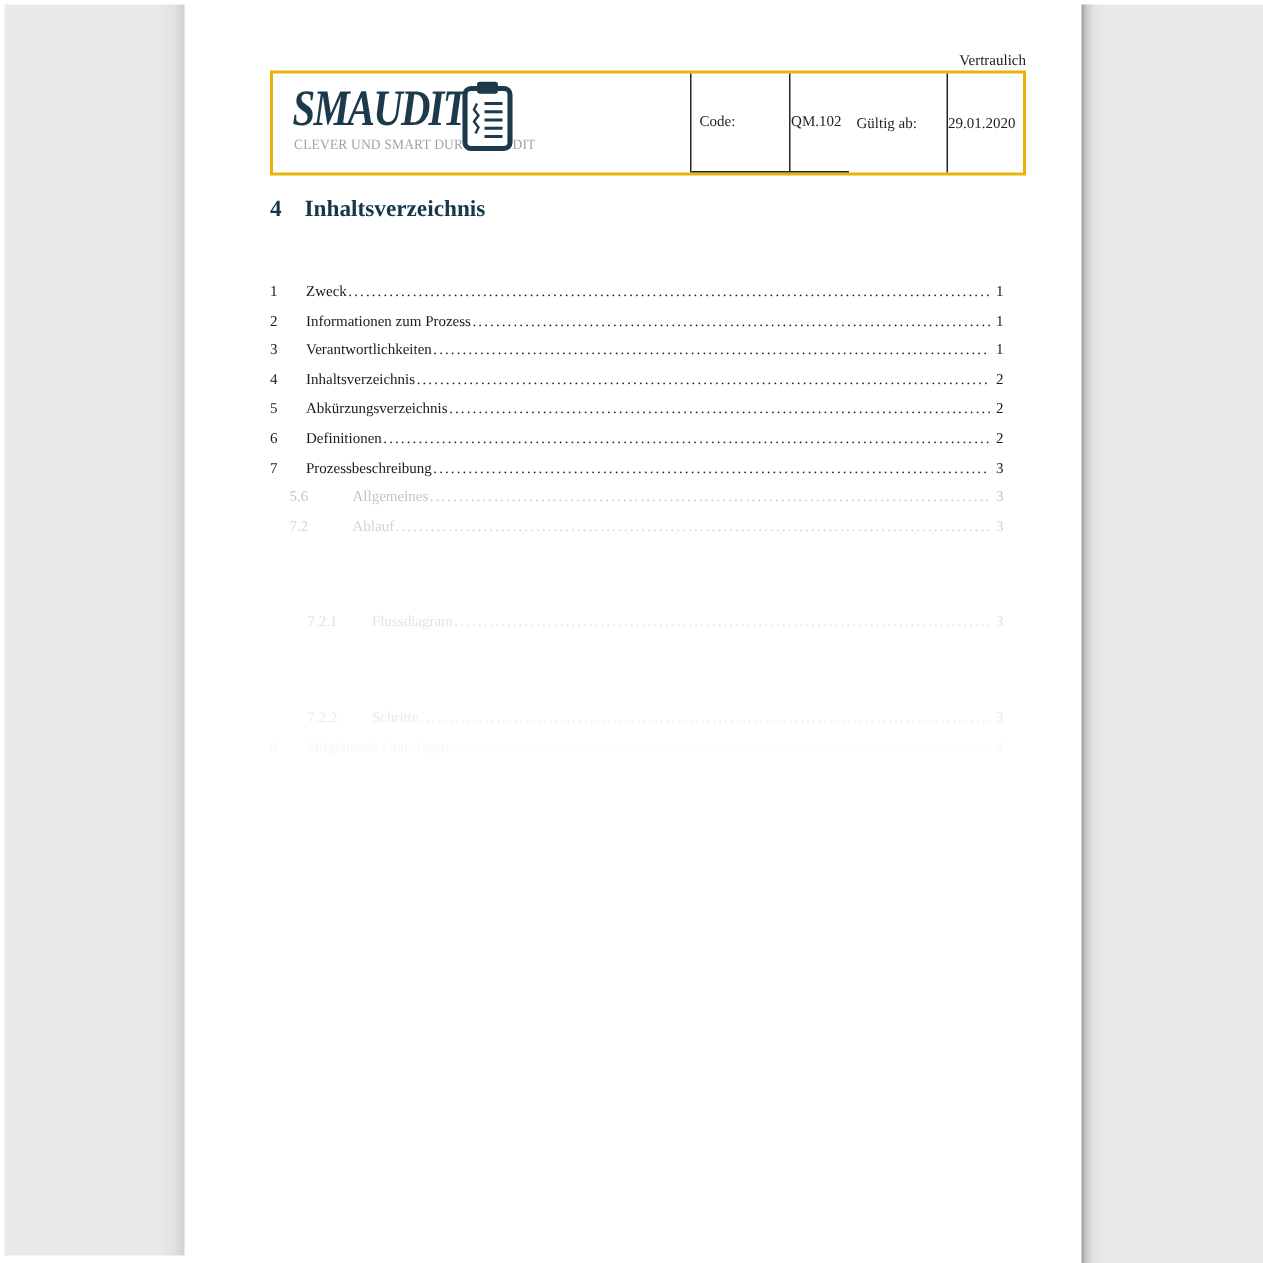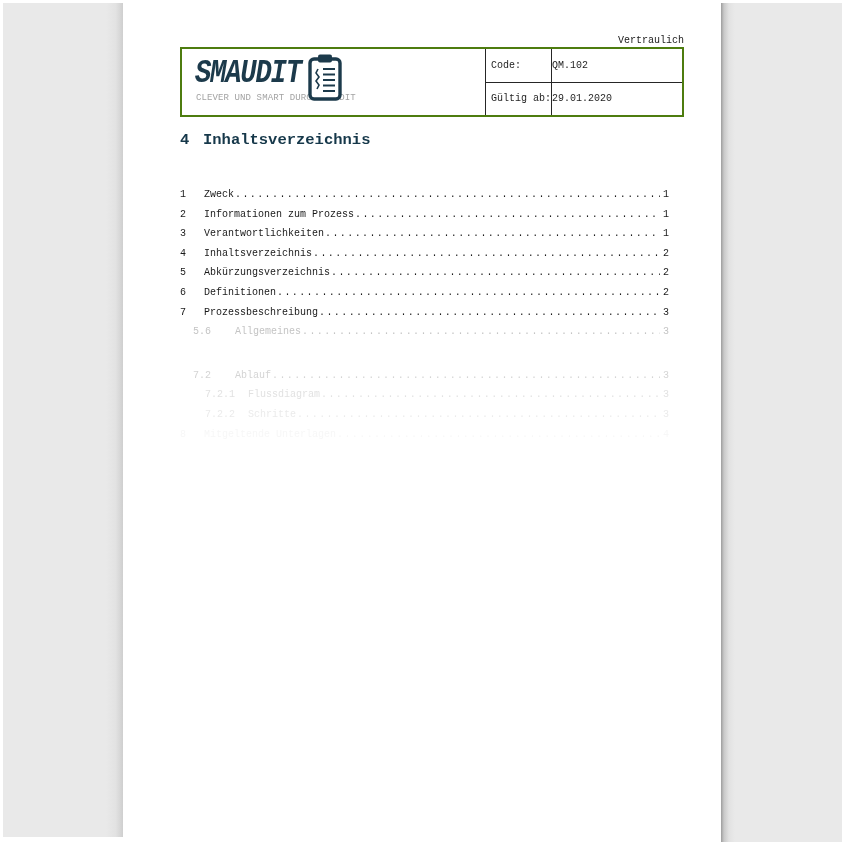--- a/index.html
+++ b/index.html
@@ -1,40 +1,40 @@
 <!DOCTYPE html>
 <html><head>
 <meta charset="utf-8">
 <style>
   html,body{margin:0;padding:0;background:#fff;}
   .canvas{
     position:relative;width:842px;height:842px;background:#ffffff;overflow:hidden;
-    font-family:Liberation Mono, monospace;color:#1f1f1f;
+    font-family:Liberation Serif, serif;color:#1f1f1f;
   }
   
   .bg-left{
     position:absolute;left:3px;top:3px;width:120px;height:834px;
     background:linear-gradient(to right,#e9e9e9 0%,#e9e9e9 86%,#e2e2e2 94%,#cfcfcf 100%);
   }
   .bg-right{
     position:absolute;left:721px;top:3px;width:121px;height:839px;
     background:linear-gradient(to right,#9d9d9d 0px,#c9c9c9 3px,#e2e2e2 8px,#e9e9e9 14px,#e9e9e9 100%);
   }
   
   .confidential{
     position:absolute;left:180px;top:35px;width:504px;text-align:right;
     font-size:10px;color:#1a1a1a;
   }
   
   .header-table{
     position:absolute;left:180px;top:47px;width:504px;height:70px;box-sizing:border-box;
-    border:2px solid #4d7c0f;display:flex;background:#fff;
+    border:2px solid #eab308;display:flex;background:#fff;
   }
   .logo-cell{width:304px;border-right:1.5px solid #262626;position:relative;box-sizing:border-box;}
-  .meta-col{flex:1;display:flex;flex-direction:column;font-size:10px;}
+  .meta-col{flex:1;display:flex;flex-direction:row;font-size:10px;}
   .meta-row{flex:1;display:flex;align-items:center;border-bottom:1.5px solid #262626;}
   .meta-row:last-child{border-bottom:none;}
   .meta-label{width:66px;padding-left:5px;border-right:1.5px solid #262626;align-self:stretch;display:flex;align-items:center;box-sizing:border-box;}
   .meta-value{flex:1;text-align:left;padding-right:5px;}
   
   .brand-name{
     position:absolute;left:13px;top:7px;font-size:34px;line-height:1;
     font-weight:bold;font-style:italic;letter-spacing:-1.5px;color:#1c3a4b;
     transform:scaleX(0.8);transform-origin:left top;white-space:nowrap;
   }
@@ -47,21 +47,21 @@
   .section-heading{
     position:absolute;left:180px;top:131px;display:flex;
     font-size:15.5px;font-weight:bold;color:#16384a;
   }
   .heading-number{width:23px;}
   
   .toc{position:absolute;left:180px;top:185px;width:489px;font-size:10px;}
   .toc-row{display:flex;align-items:baseline;height:19.6px;line-height:19.6px;box-sizing:border-box;}
   .toc-row.lvl1{padding-left:0;}
   .toc-row.lvl2{padding-left:13px;}
-  .toc-row.lvl3{padding-left:25px;}
+  .toc-row.lvl3{padding-left:25px;margin-top:44px;}
   .toc-row.lvl1 .toc-number{width:24px;flex:none;}
   .toc-row.lvl2 .toc-number{width:42px;flex:none;}
   .toc-row.lvl3 .toc-number{width:43px;flex:none;}
   .toc-label{white-space:nowrap;}
   .toc-dots{flex:1;overflow:hidden;white-space:nowrap;letter-spacing:1.4px;padding:0 1px;}
   .toc-page{min-width:9px;text-align:right;flex:none;}
 </style>
 </head>
 <body>
 
@@ -148,21 +148,21 @@
         <span class="toc-label">Prozessbeschreibung</span>
         <span class="toc-dots"> ....................................................................................................................................................................................................................................................................</span>
         <span class="toc-page">3</span>
       </div>
       <div class="toc-row lvl2" style="color: rgb(196, 196, 196);">
         <span class="toc-number">5.6</span>
         <span class="toc-label">Allgemeines</span>
         <span class="toc-dots"> ....................................................................................................................................................................................................................................................................</span>
         <span class="toc-page">3</span>
       </div>
-      <div class="toc-row lvl2" style="color: rgb(212, 212, 212); margin-top: 24px;">
+      <div class="toc-row lvl2" style="color: rgb(212, 212, 212);">
         <span class="toc-number">7.2</span>
         <span class="toc-label">Ablauf</span>
         <span class="toc-dots"> ....................................................................................................................................................................................................................................................................</span>
         <span class="toc-page">3</span>
       </div>
       <div class="toc-row lvl3" style="color: rgb(226, 226, 226);">
         <span class="toc-number">7.2.1</span>
         <span class="toc-label">Flussdiagram</span>
         <span class="toc-dots"> ....................................................................................................................................................................................................................................................................</span>
         <span class="toc-page">3</span>

